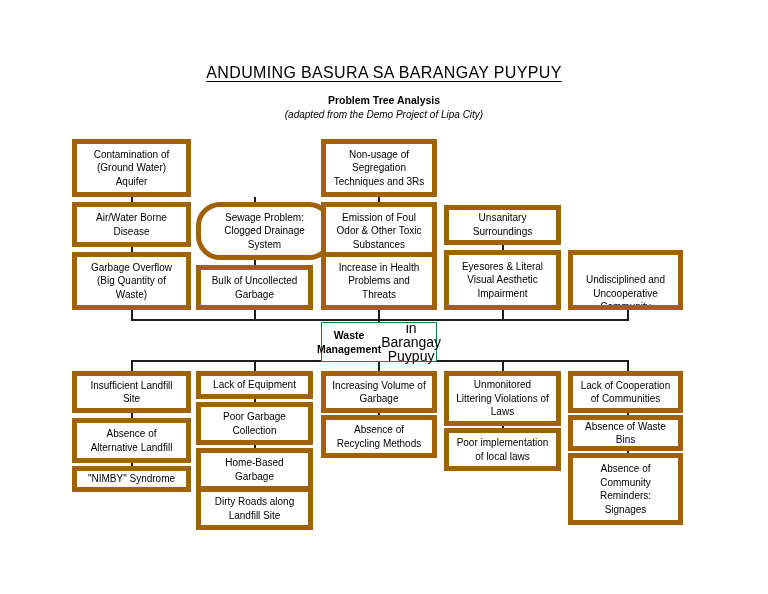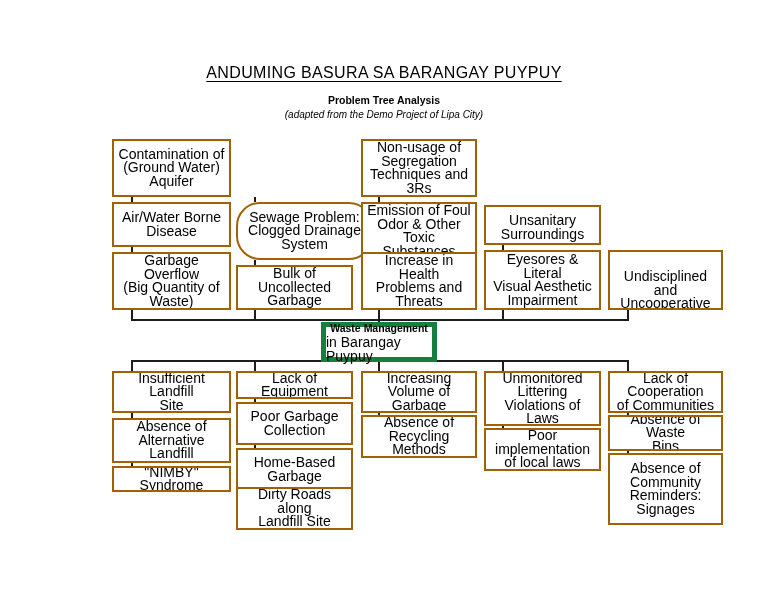--- a/index.html
+++ b/index.html
@@ -58,54 +58,53 @@
     left: 0;
     top: 0;
     width: 768px;
     height: 594px;
   }
 
   
   .node {
     position: absolute;
     box-sizing: border-box;
-    border: 2px solid #a16207;
+    border: 5px solid #a16207;
     background: #ffffff;
     display: flex;
     align-items: center;
     justify-content: center;
     text-align: center;
-    font-size: 14px;
+    font-size: 10px;
     line-height: 13.5px;
     padding: 2px 3px;
     overflow: hidden;
     z-index: 3;
-    margin-left: 40px;
   }
   .node.clipped {
     align-items: flex-start;
     padding-top: 18px;
   }
   .node .txt {
     display: block;
     width: 100%;
     white-space: pre-line;
   }
 
   
   #core-node {
     position: absolute;
     box-sizing: border-box;
-    border: 5px solid #15803d;
+    border: 1px solid #15803d;
     background: #ffffff;
     display: flex;
-    flex-direction: column;
+    flex-direction: row;
     align-items: center;
     justify-content: center;
-    text-align: left;
+    text-align: center;
     font-size: 10px;
     line-height: 14px;
     z-index: 4;
   }
   #core-line1 { font-weight: bold; font-size: 10.5px; }
   #core-line2 { font-weight: normal; font-size: 14px; }
 
   
   .conn-v {
     position: absolute;

